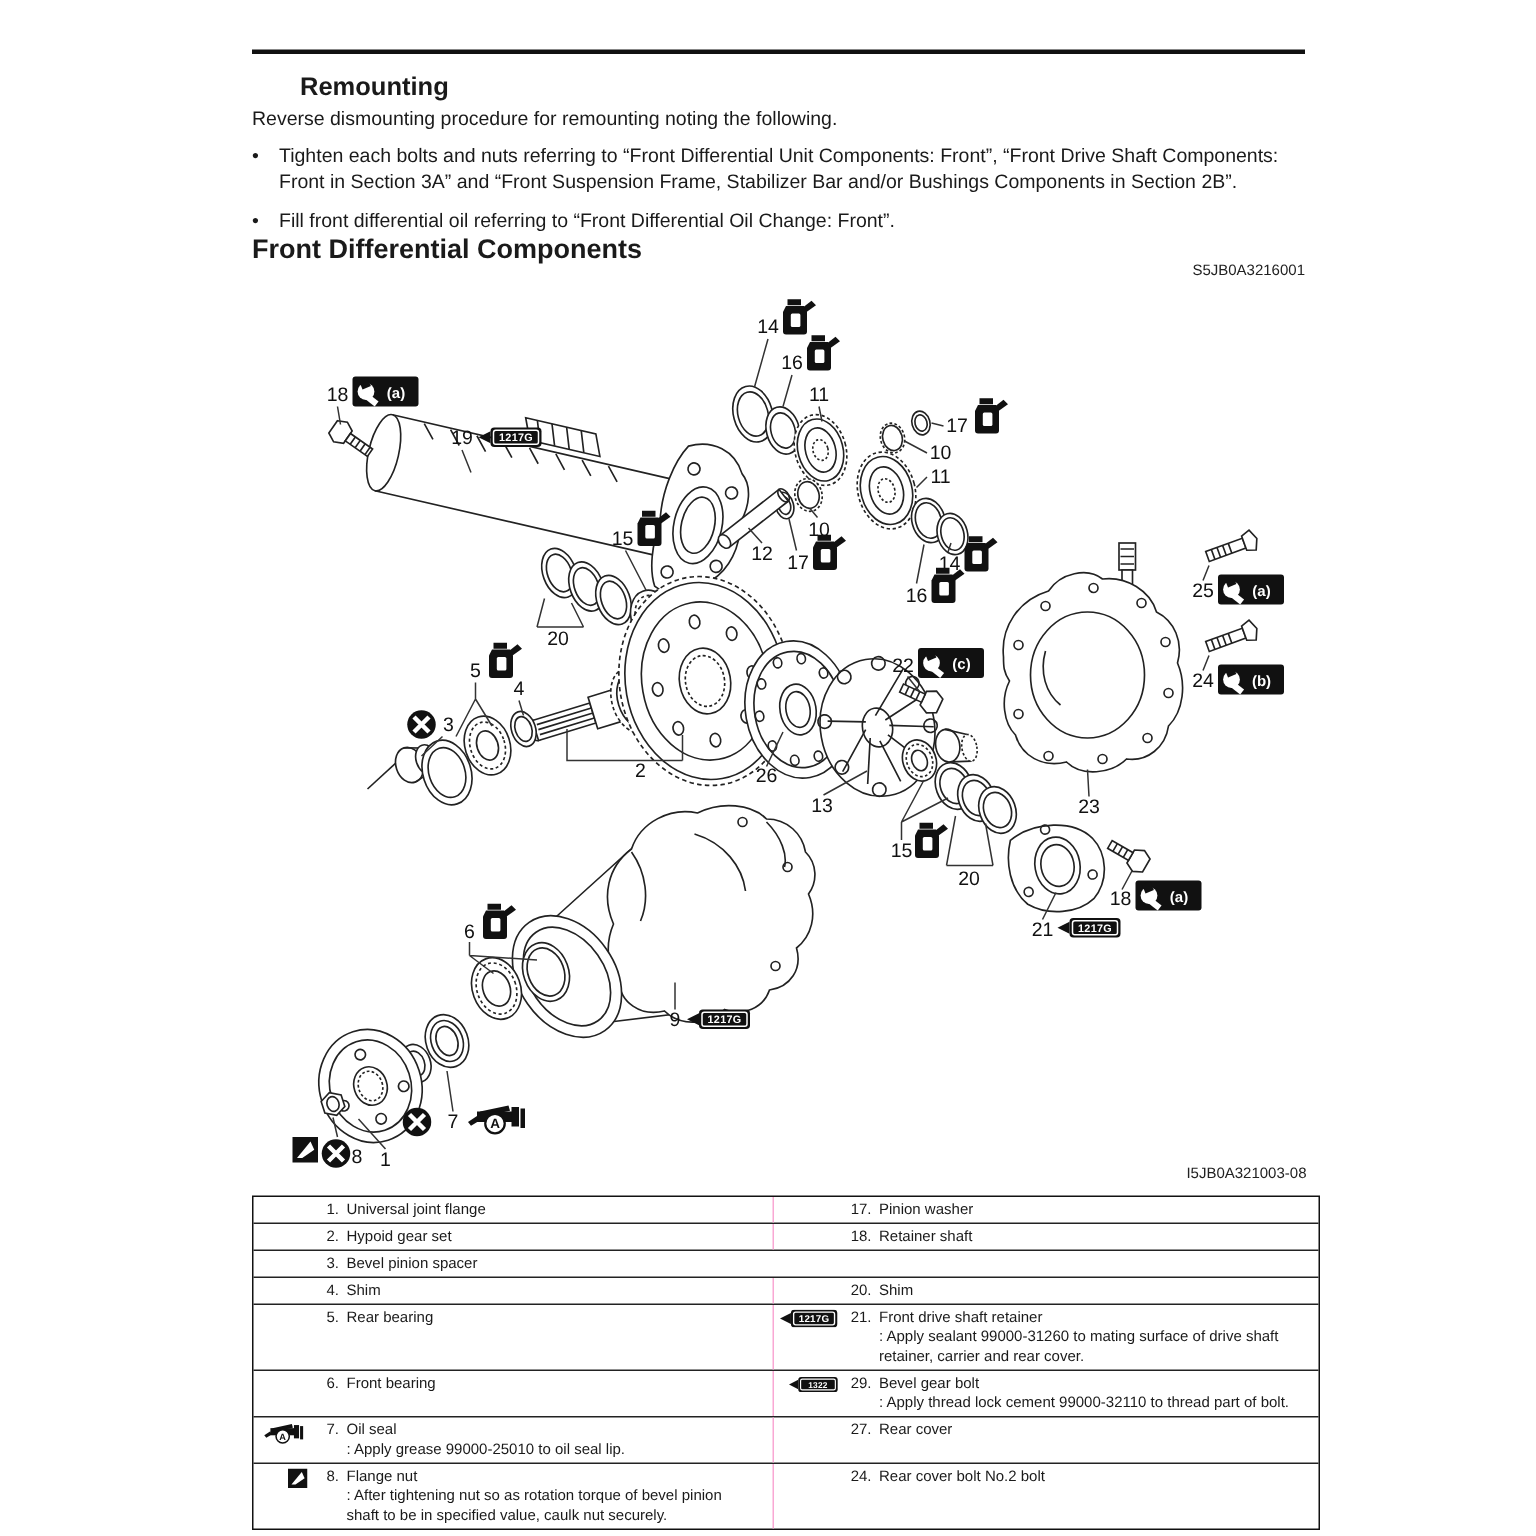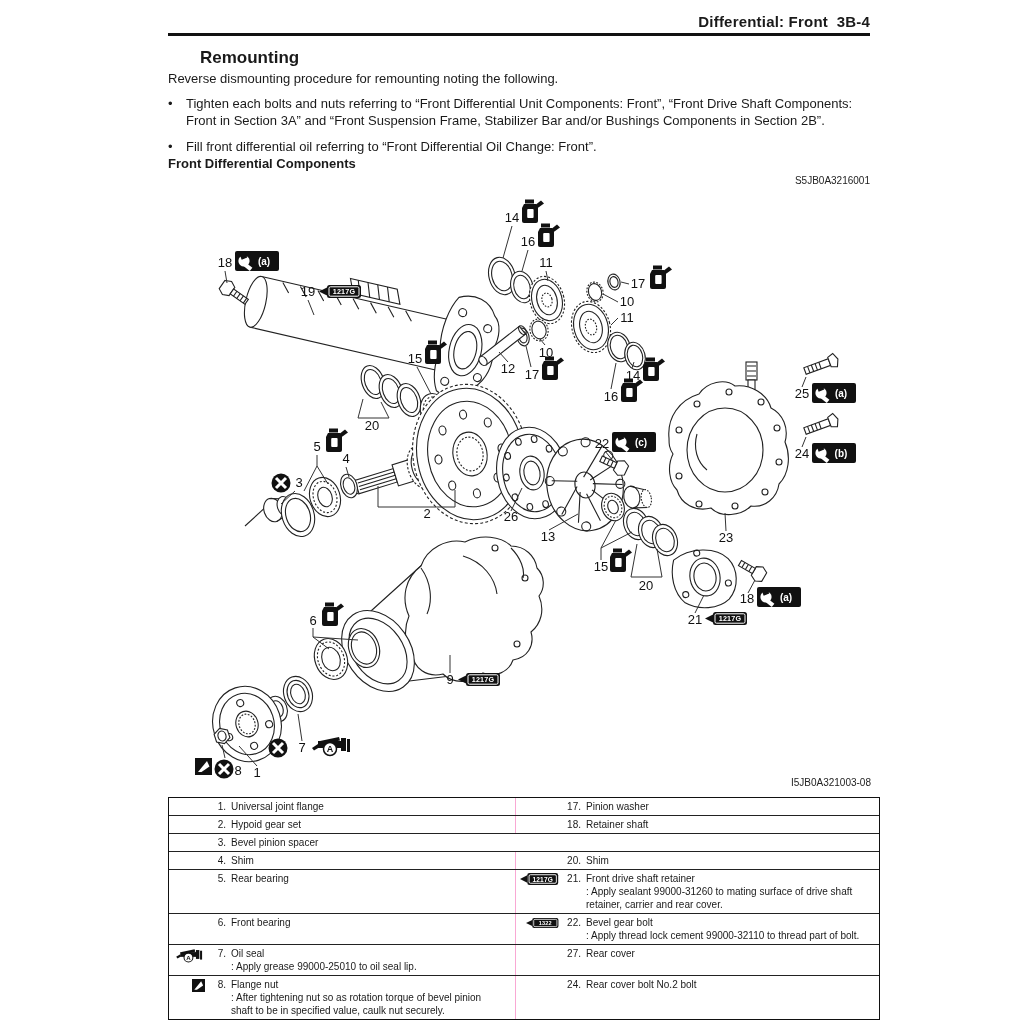--- a/index.html
+++ b/index.html
@@ -6,21 +6,21 @@
   body{width:1024px;height:1024px;position:relative;font-family:"Liberation Sans",sans-serif;color:#1a1a1a;}
   .page{position:absolute;inset:0;background:#fff;}
   .hdr-title{position:absolute;left:168px;top:13px;width:702px;text-align:right;font-weight:bold;font-size:15px;letter-spacing:.2px;}
   .hdr-rule{position:absolute;left:168px;top:33px;width:702px;height:3px;background:#111;}
   .remounting{position:absolute;left:168px;top:47px;width:704px;font-size:13px;line-height:1.28;}
   .rem-h{font-weight:bold;margin:0 0 2px 0;font-size:17px;padding-left:32px;}
   .bullets{margin-top:9px;}
   .bullet{display:flex;margin-bottom:9px;}
   .bullet .dot{width:18px;flex:none;}
   .bullet .bt{flex:1;}
-  .comp-h{position:absolute;left:168px;top:156px;font-weight:bold;font-size:13px;}
+  .comp-h{position:absolute;left:168px;top:156px;font-weight:bold;font-size:18px;}
   .comp-code{position:absolute;left:168px;top:175px;width:702px;text-align:right;font-size:10px;color:#222;}
   .diagram{position:absolute;left:165px;top:196px;width:710px;height:600px;}
   .figcode{position:absolute;right:4px;bottom:8px;font-size:10px;color:#222;}
   svg text{font-family:"Liberation Sans",sans-serif;}
   .ln{fill:none;stroke:#222;stroke-width:1.1;}
   .wh{fill:#fff;stroke:#222;stroke-width:1.1;}
   .ld{fill:none;stroke:#333;stroke-width:1;}
   .cnum{font-size:13px;fill:#111;text-anchor:middle;}
   .ict{fill:#fff;font-size:7.2px;font-weight:bold;text-anchor:middle;letter-spacing:.2px;}
   .icwl{fill:#fff;font-size:10px;font-weight:bold;text-anchor:middle;}
@@ -36,21 +36,20 @@
   .pnum{text-align:right;padding-right:5px;}
   .pbody{padding-right:6px;}
   .pnote{margin-top:0;}
   .ti{display:block;}
 </style>
 </head>
 <body>
 
 <div class="page">
 
-  <div class="hdr-title">Differential: Front&nbsp;&nbsp;3B-4</div>
   <div class="hdr-rule"></div>
 
   <div class="remounting">
     <div class="rem-h">Remounting</div>
     <div>Reverse dismounting procedure for remounting noting the following.</div>
     <div class="bullets">
       <div class="bullet">
         <span class="dot">•</span>
         <span class="bt">Tighten each bolts and nuts referring to “Front Differential Unit Components: Front”, “Front Drive Shaft Components: Front in Section 3A” and “Front Suspension Frame, Stabilizer Bar and/or Bushings Components in Section 2B”.</span>
       </div>
@@ -606,21 +605,21 @@
             <div>Front bearing</div>
           </span>
         </div>
         <div class="pcell right">
           <span class="icell">
             <svg class="ti" width="34" height="12" viewBox="0 0 44 13">
               <use href="#sym-sealant"></use>
               <text class="ict" x="25" y="9.3">1322</text>
             </svg>
           </span>
-          <span class="pnum">22.</span>
+          <span class="pnum">29.</span>
           <span class="pbody">
             <div>Bevel gear bolt</div>
             <div class="pnote">: Apply thread lock cement 99000-32110 to thread part of bolt.</div>
           </span>
         </div>
       </div>
       <div class="prow">
         <div class="pcell left">
           <span class="icell">
             <svg class="ti" width="29" height="15" viewBox="0 0 42 22">

